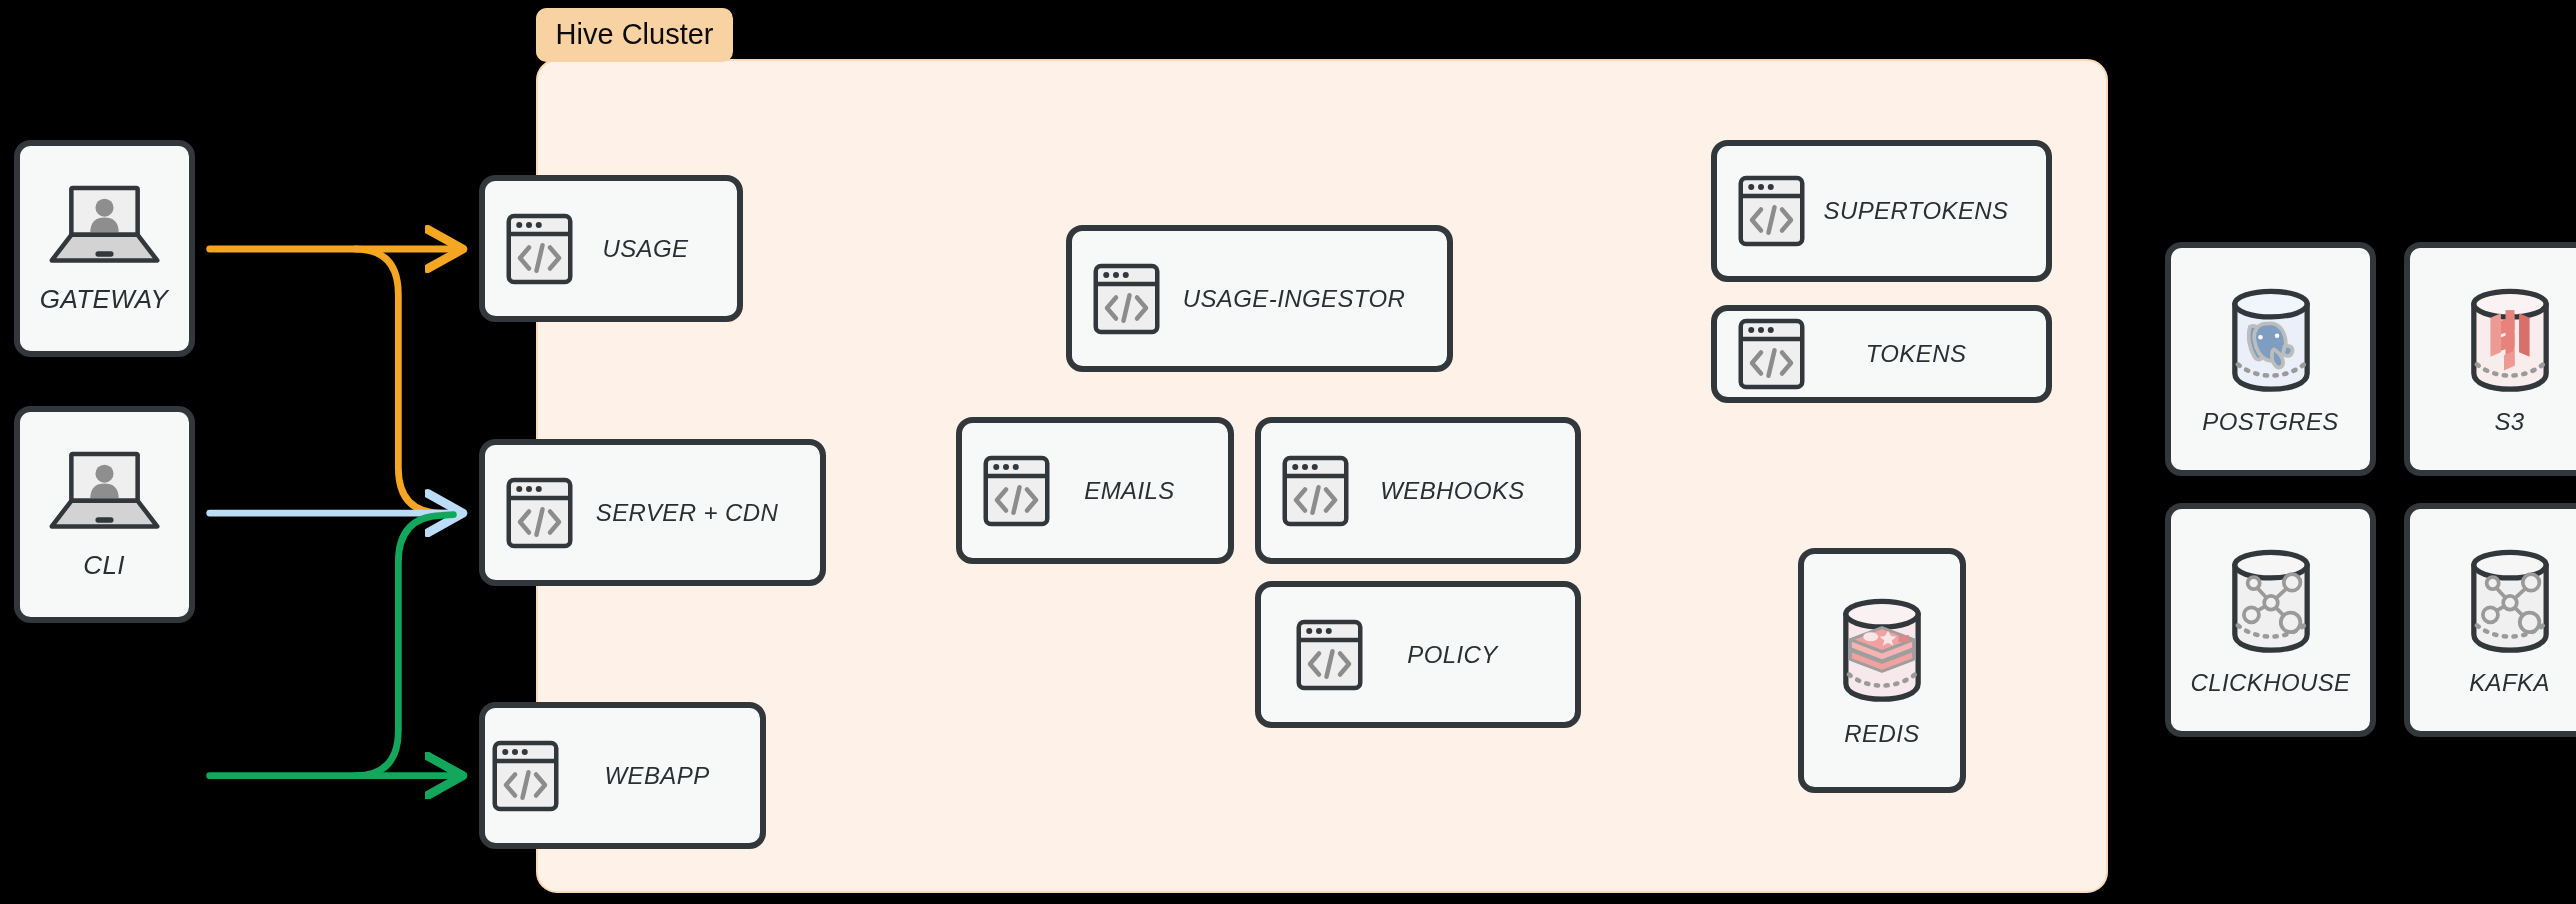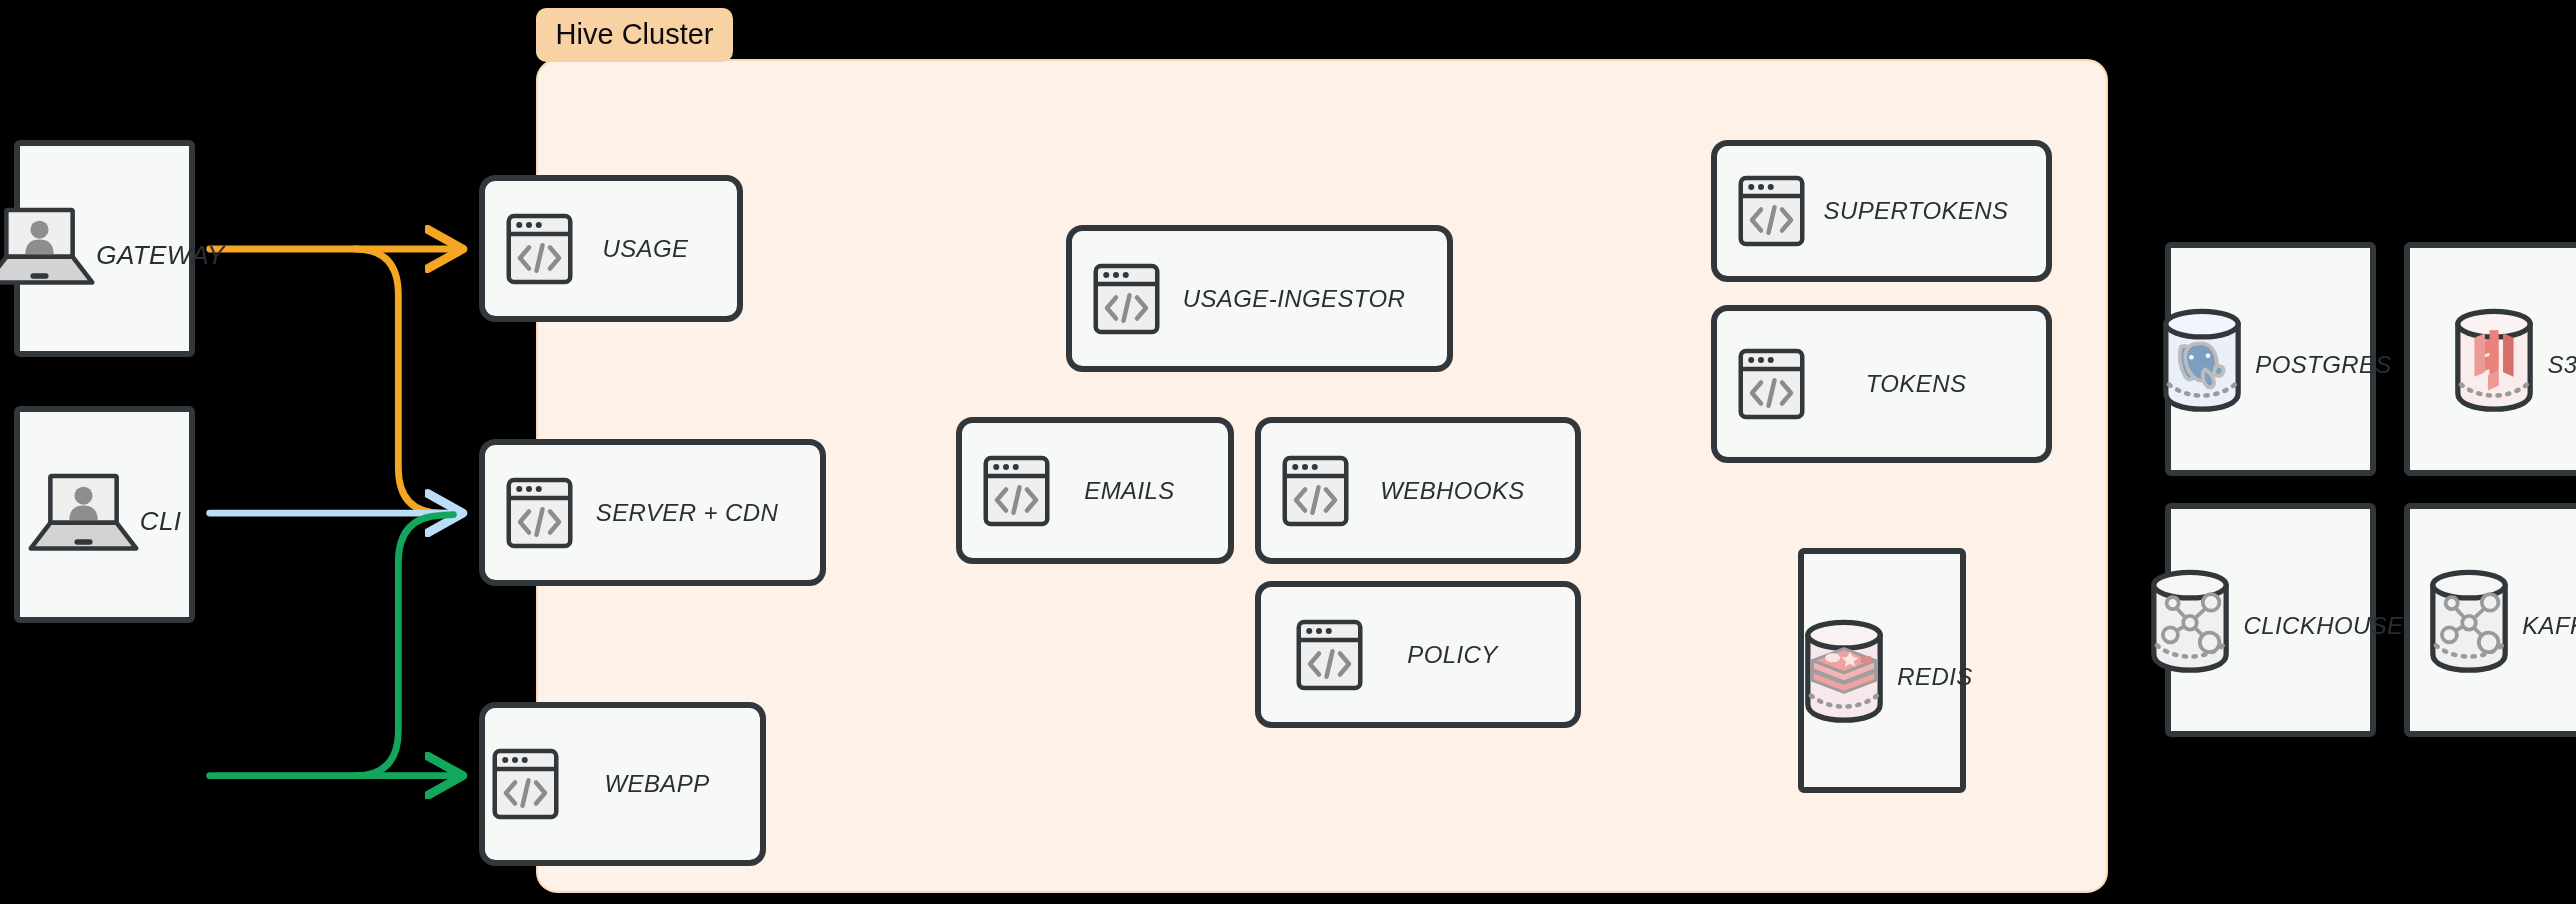--- a/index.html
+++ b/index.html
@@ -69,24 +69,23 @@
     font-style: italic;
     color: #2B2F33;
     letter-spacing: 0.4px;
     white-space: nowrap;
     overflow: hidden;
   }
 
   
   .node.vert {
     display: flex;
-    flex-direction: row;
+    flex-direction: column;
     align-items: center;
     justify-content: center;
-    border-radius: 6px;
   }
   .node.vert .node-label {
     font-style: italic;
     color: #2B2F33;
     letter-spacing: 0.4px;
     white-space: nowrap;
     text-align: center;
   }
 
   .svg-icon { display: block; }
@@ -187,21 +186,21 @@
         <circle cx="32" cy="17" r="4" fill="#32373C"></circle>
         <circle cx="45" cy="17" r="4" fill="#32373C"></circle>
         <path d="M32 47 L20 61 L32 75" fill="none" stroke="#8C8C8C" stroke-width="6" stroke-linecap="round" stroke-linejoin="round"></path>
         <path d="M60 47 L72 61 L60 75" fill="none" stroke="#8C8C8C" stroke-width="6" stroke-linecap="round" stroke-linejoin="round"></path>
         <path d="M50 44 L42 78" fill="none" stroke="#8C8C8C" stroke-width="6" stroke-linecap="round"></path>
       </svg>
     </span>
     <span class="node-label" style="font-size:24px;">SERVER + CDN</span>
   </div>
 
-  <div class="node svc" style="left:479px; top:702px; width:287px; height:164px; padding:0 6px;">
+  <div class="node svc" style="left:479px; top:702px; width:287px; height:147px; padding:0 6px;">
     <span class="icon-wrap">
       <svg class="svg-icon" width="69" height="74" viewBox="0 0 92 98">
         <rect x="5" y="5" width="82" height="88" rx="7" fill="#EFEFEF" stroke="#32373C" stroke-width="6"></rect>
         <path d="M5 29 H87" stroke="#32373C" stroke-width="6"></path>
         <circle cx="19" cy="17" r="4" fill="#32373C"></circle>
         <circle cx="32" cy="17" r="4" fill="#32373C"></circle>
         <circle cx="45" cy="17" r="4" fill="#32373C"></circle>
         <path d="M32 47 L20 61 L32 75" fill="none" stroke="#8C8C8C" stroke-width="6" stroke-linecap="round" stroke-linejoin="round"></path>
         <path d="M60 47 L72 61 L60 75" fill="none" stroke="#8C8C8C" stroke-width="6" stroke-linecap="round" stroke-linejoin="round"></path>
         <path d="M50 44 L42 78" fill="none" stroke="#8C8C8C" stroke-width="6" stroke-linecap="round"></path>
@@ -284,21 +283,21 @@
         <circle cx="32" cy="17" r="4" fill="#32373C"></circle>
         <circle cx="45" cy="17" r="4" fill="#32373C"></circle>
         <path d="M32 47 L20 61 L32 75" fill="none" stroke="#8C8C8C" stroke-width="6" stroke-linecap="round" stroke-linejoin="round"></path>
         <path d="M60 47 L72 61 L60 75" fill="none" stroke="#8C8C8C" stroke-width="6" stroke-linecap="round" stroke-linejoin="round"></path>
         <path d="M50 44 L42 78" fill="none" stroke="#8C8C8C" stroke-width="6" stroke-linecap="round"></path>
       </svg>
     </span>
     <span class="node-label" style="font-size:24px;">SUPERTOKENS</span>
   </div>
 
-  <div class="node svc" style="left:1711px; top:305px; width:341px; height:158px; padding:0 19.6px;">
+  <div class="node svc" style="left:1711px; top:305px; width:341px; height:98px; padding:0 19.6px;">
     <span class="icon-wrap">
       <svg class="svg-icon" width="69" height="74" viewBox="0 0 92 98">
         <rect x="5" y="5" width="82" height="88" rx="7" fill="#EFEFEF" stroke="#32373C" stroke-width="6"></rect>
         <path d="M5 29 H87" stroke="#32373C" stroke-width="6"></path>
         <circle cx="19" cy="17" r="4" fill="#32373C"></circle>
         <circle cx="32" cy="17" r="4" fill="#32373C"></circle>
         <circle cx="45" cy="17" r="4" fill="#32373C"></circle>
         <path d="M32 47 L20 61 L32 75" fill="none" stroke="#8C8C8C" stroke-width="6" stroke-linecap="round" stroke-linejoin="round"></path>
         <path d="M60 47 L72 61 L60 75" fill="none" stroke="#8C8C8C" stroke-width="6" stroke-linecap="round" stroke-linejoin="round"></path>
         <path d="M50 44 L42 78" fill="none" stroke="#8C8C8C" stroke-width="6" stroke-linecap="round"></path>

